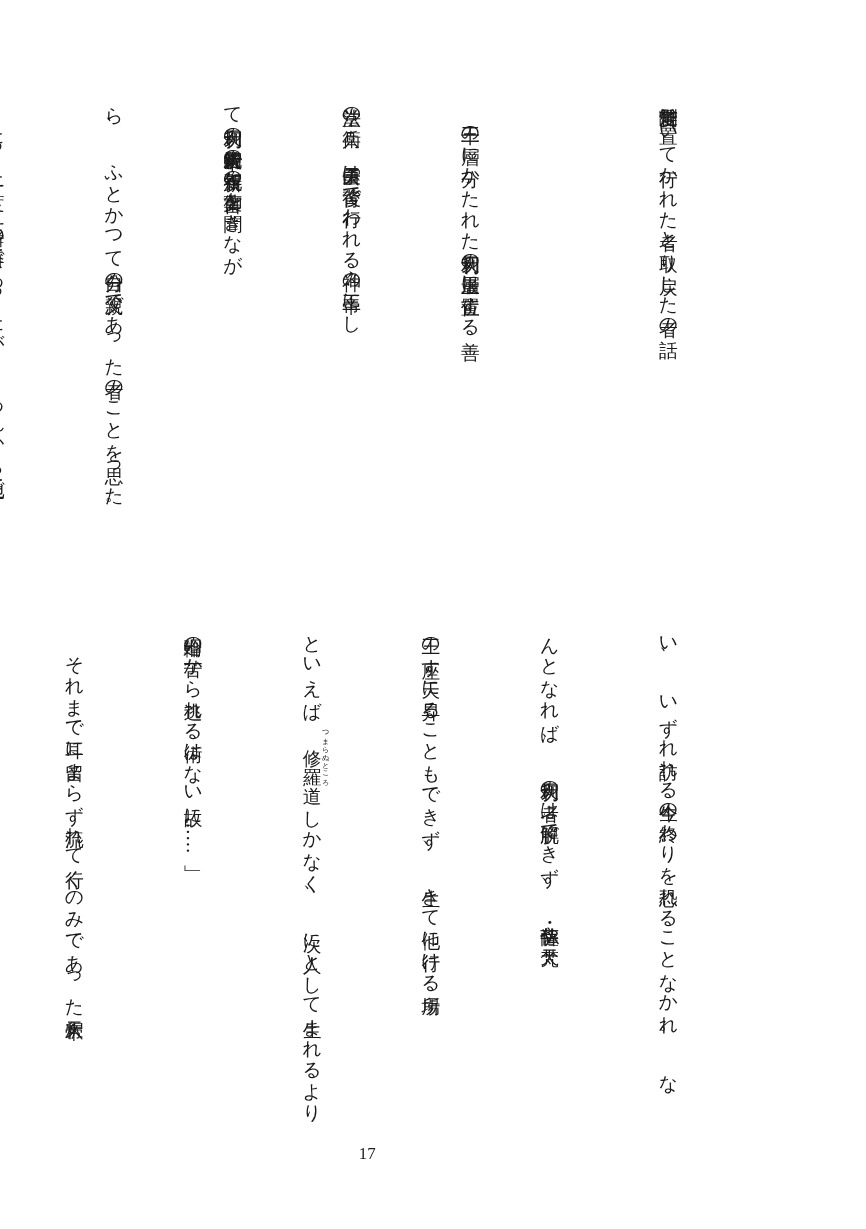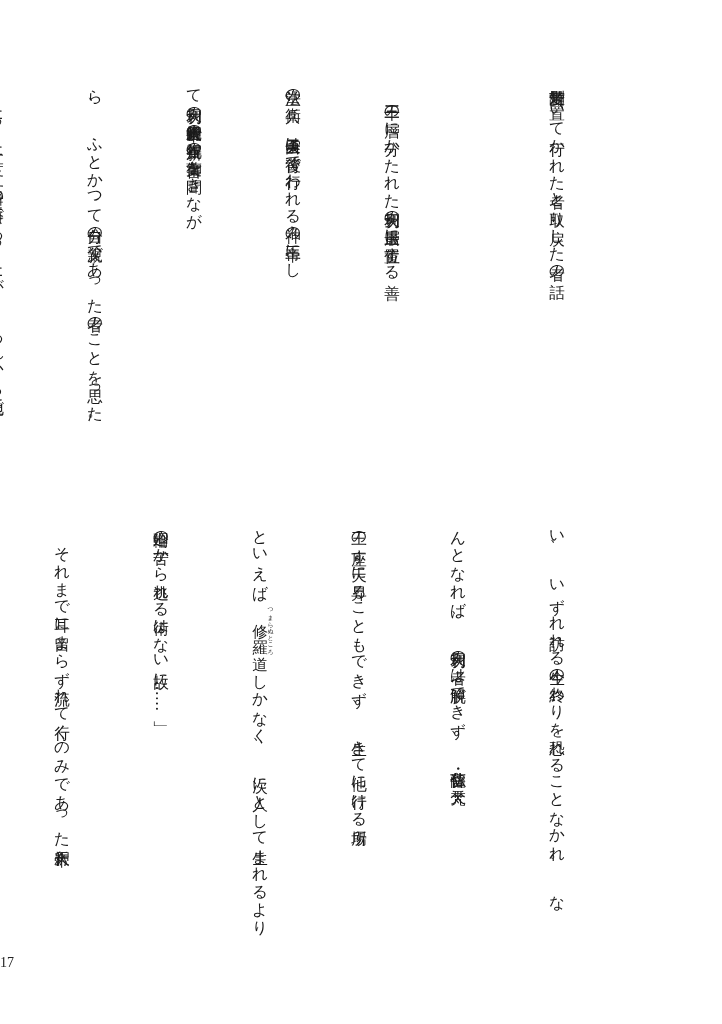--- a/index.html
+++ b/index.html
@@ -6,21 +6,21 @@
   body { width:722px; height:1024px; position:relative; overflow:hidden;
          font-family:"DejaVu Serif","Liberation Serif",serif; color:#1a1a1a; }
   .page { position:absolute; left:0; top:0; width:722px; height:1024px; background:#fff; }
   .block { position:absolute; writing-mode:vertical-rl; -webkit-writing-mode:vertical-rl;
            font-size:15.6px; line-height:33px; letter-spacing:0px; white-space:pre; }
   .block-top { right:83px; top:78px; height:410px; }
   .block-bottom { right:83px; top:520px; height:410px; }
   .line { display:block; }
   .title { font-size:15.6px; }
   ruby rt { font-size:6px; }
-  .page-number { position:absolute; left:0; width:612px; top:955px; 
+  .page-number { position:absolute; left:0; width:612px; top:955px; text-align:center;
                  font-size:14px; font-family:"Liberation Serif","DejaVu Serif",serif; color:#222; }
 </style>
 </head>
 <body>
 
 <div class="page">
 
   <div class="block block-top">
     <span class="line title">愛別離苦　置いて行かれた者と取り戻した者の話</span>
     <span class="line"></span>

